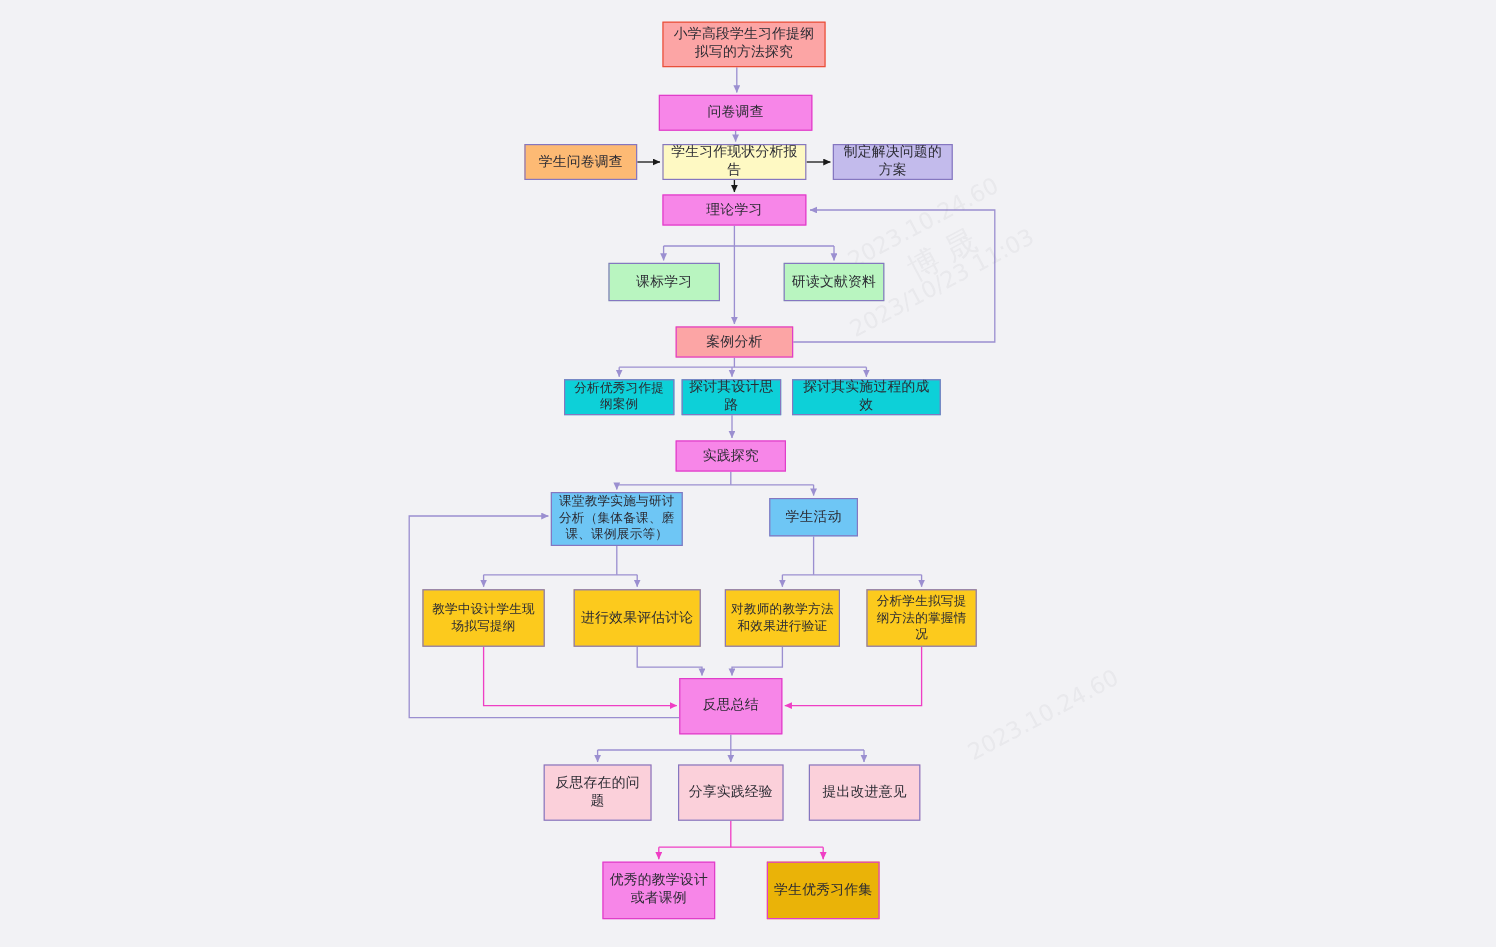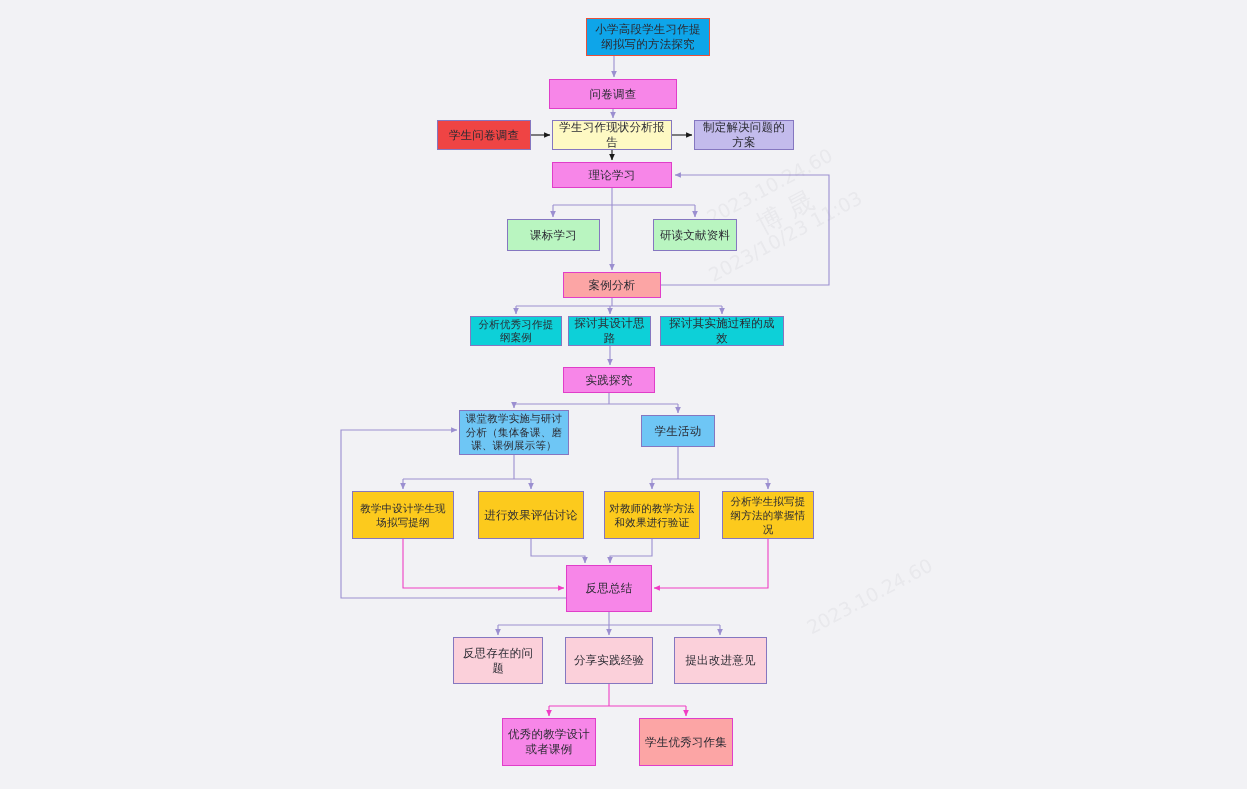--- a/index.html
+++ b/index.html
@@ -133,29 +133,29 @@
       <path d="M609,625 L609,635" stroke="#9b8fd0" marker-end="url(#ah-p)"></path>
       <path d="M720,625 L720,635" stroke="#9b8fd0" marker-end="url(#ah-p)"></path>
 
       <path d="M609,684 L609,706" stroke="#ef3ec4"></path>
       <path d="M549,706 L686,706" stroke="#ef3ec4"></path>
       <path d="M549,706 L549,716" stroke="#ef3ec4" marker-end="url(#ah-m)"></path>
       <path d="M686,706 L686,716" stroke="#ef3ec4" marker-end="url(#ah-m)"></path>
     </g>
   </svg>
 
-  <div class="node" style="left:552px; top:18px; width:124px; height:38px; background:#0ea5e9; border-color:#e8503a;margin-left:34px;">
+  <div class="node" style="left:552px; top:18px; width:136px; height:38px; background:#fca5a5; border-color:#e8503a;">
       <span>小学高段学生习作提纲拟写的方法探究</span>
     </div>
 
   <div class="node" style="left:549px; top:79px; width:128px; height:30px; background:#f786e8; border-color:#e03ec9;">
       <span>问卷调查</span>
     </div>
 
-  <div class="node" style="left:437px; top:120px; width:94px; height:30px; background:#ef4444; border-color:#8577c0;">
+  <div class="node" style="left:437px; top:120px; width:94px; height:30px; background:#fdba74; border-color:#8577c0;">
       <span>学生问卷调查</span>
     </div>
 
   <div class="node" style="left:552px; top:120px; width:120px; height:30px; background:#fef9c3; border-color:#8577c0;">
       <span>学生习作现状分析报告</span>
     </div>
 
   <div class="node" style="left:694px; top:120px; width:100px; height:30px; background:#c3bbec; border-color:#8577c0;">
       <span>制定解决问题的方案</span>
     </div>
@@ -229,17 +229,17 @@
     </div>
 
   <div class="node" style="left:674px; top:637px; width:93px; height:47px; background:#fbd0da; border-color:#8577c0;">
       <span>提出改进意见</span>
     </div>
 
   <div class="node" style="left:502px; top:718px; width:94px; height:48px; background:#f786e8; border-color:#e03ec9;">
       <span>优秀的教学设计或者课例</span>
     </div>
 
-  <div class="node" style="left:639px; top:718px; width:94px; height:48px; background:#fca5a5; border-color:#e03ec9;">
+  <div class="node" style="left:639px; top:718px; width:94px; height:48px; background:#eab308; border-color:#e03ec9;">
       <span>学生优秀习作集</span>
     </div>
 
 </div>
 
 </body></html>

